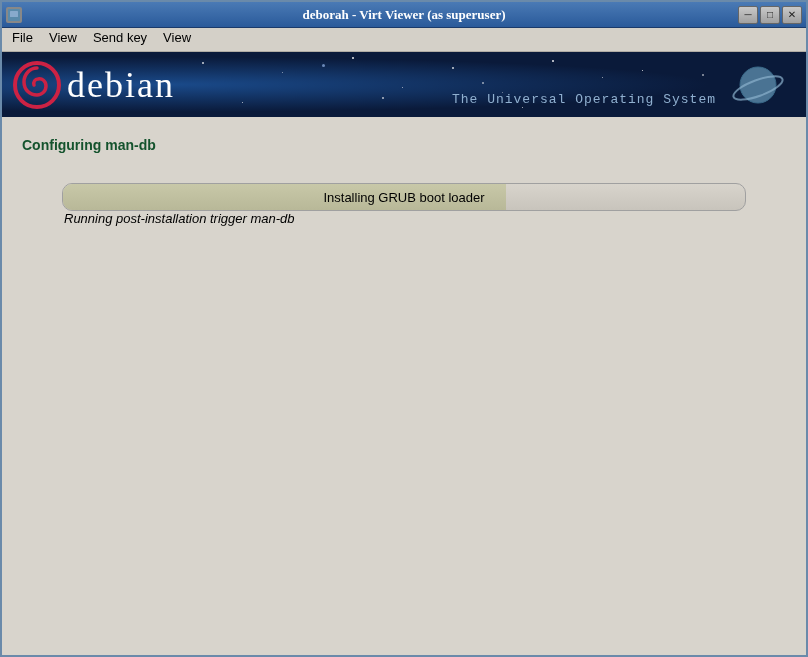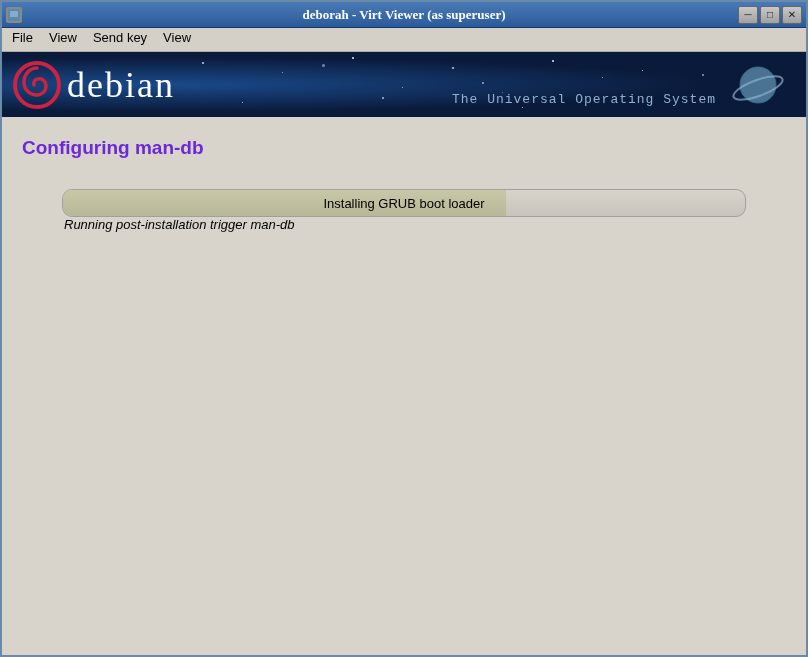--- a/index.html
+++ b/index.html
@@ -161,23 +161,23 @@
 
     
     .main-content {
       background: #d8d4cc;
       flex: 1;
       padding: 20px;
       height: calc(657px - 26px - 24px - 65px);
     }
 
     .config-title {
-      font-size: 19px;
+      font-size: 14px;
       font-weight: bold;
-      color: #6d28d9;
+      color: #14532d;
       margin-bottom: 30px;
     }
 
     .progress-bar-container {
       margin: 0 auto;
       width: calc(100% - 80px);
       margin-left: 40px;
     }
 
     .progress-bar {

